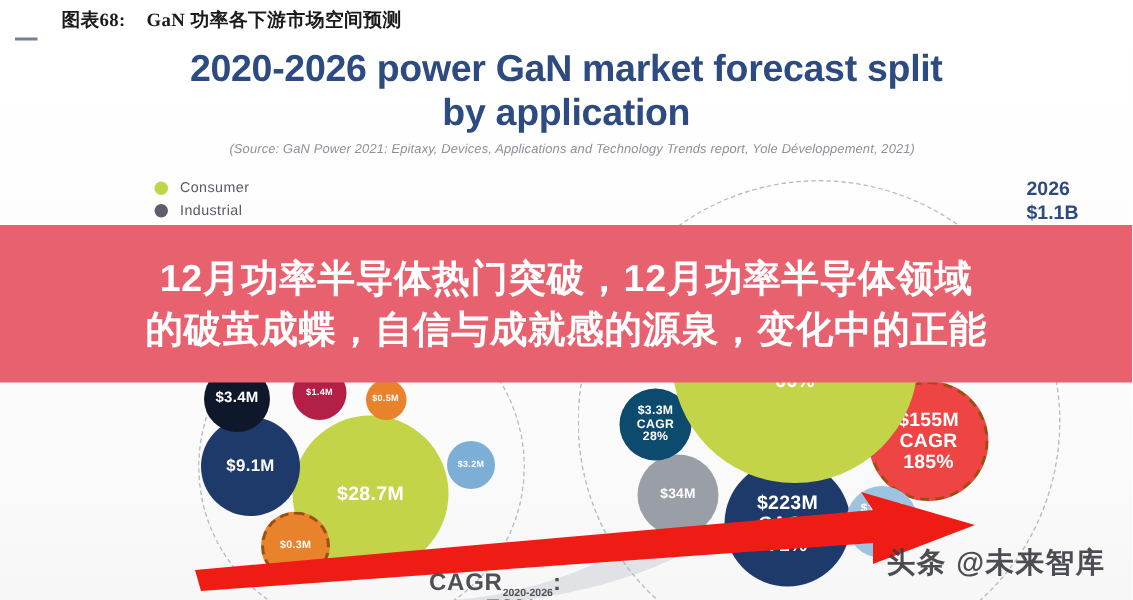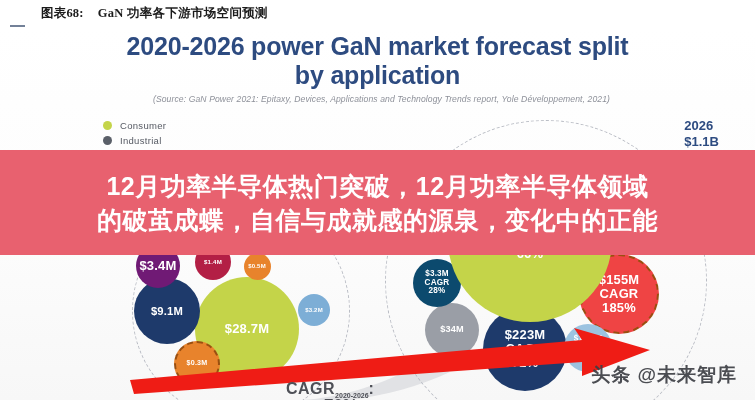--- a/index.html
+++ b/index.html
@@ -152,21 +152,21 @@
 
     <div id="bubble-layer">
         <div class="cluster-ring" style="left: 132px; top: 174px; width: 216px; height: 216px;"></div>
         <div class="cluster-ring" style="left: 385px; top: 92px; width: 320px; height: 320px;"></div>
         <div class="bubble" style="left: 195px; top: 249px; width: 104px; height: 104px; background: rgb(196, 212, 73); font-size: 13px;">
           <span>$28.7M</span>
         </div>
         <div class="bubble" style="left: 134px; top: 250px; width: 66px; height: 66px; background: rgb(30, 58, 107); font-size: 11.22px;">
           <span>$9.1M</span>
         </div>
-        <div class="bubble" style="left: 136px; top: 216px; width: 44px; height: 44px; background: #701a75; font-size: 13px;">
+        <div class="bubble" style="left: 136px; top: 216px; width: 44px; height: 44px; background: #0f172a; font-size: 10px;">
           <span>$3.4M</span>
         </div>
         <div class="bubble" style="left: 195px; top: 216px; width: 36px; height: 36px; background: rgb(179, 31, 69); font-size: 6.12px;">
           <span>$1.4M</span>
         </div>
         <div class="bubble" style="left: 243.5px; top: 224.5px; width: 27px; height: 27px; background: rgb(232, 131, 44); font-size: 6px;">
           <span>$0.5M</span>
         </div>
         <div class="bubble" style="left: 298px; top: 266px; width: 32px; height: 32px; background: rgb(125, 174, 214); font-size: 6px;">
           <span>$3.2M</span>

